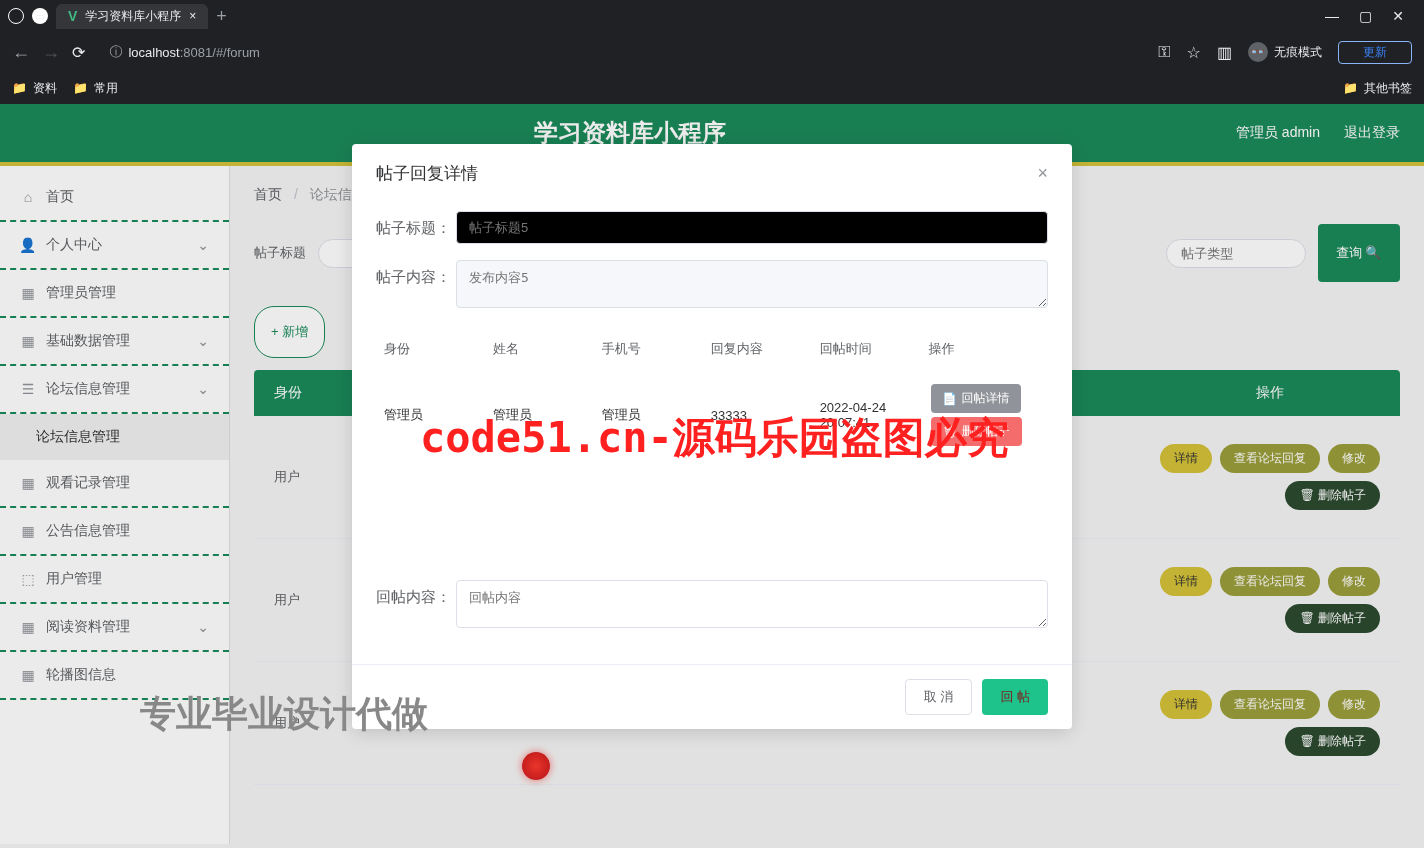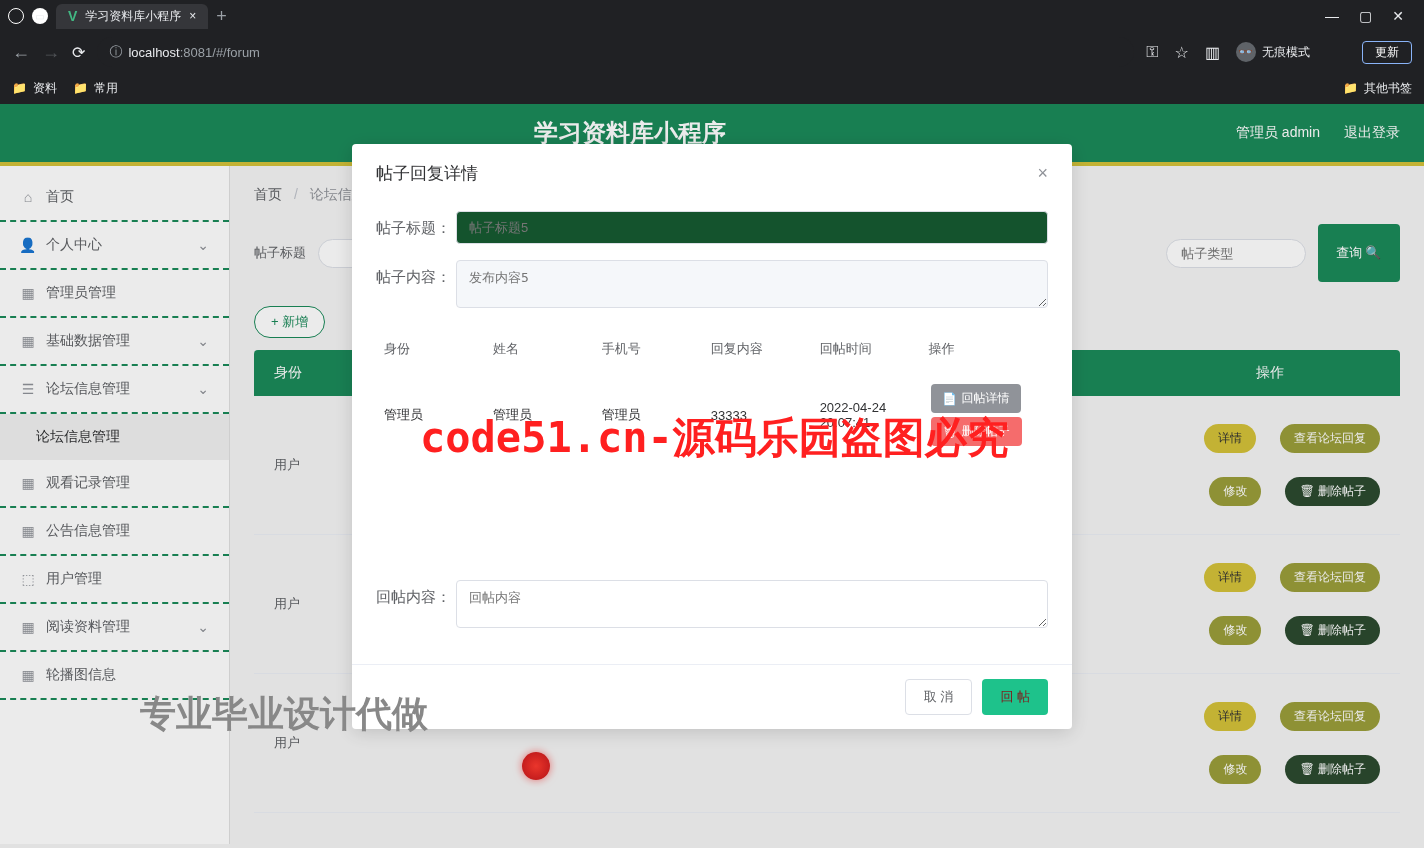--- a/index.html
+++ b/index.html
@@ -21,21 +21,21 @@
 .nav-arrow { color: #9aa0a6; font-size: 18px; cursor: pointer; }
 .nav-arrow.disabled { opacity: 0.4; }
 .reload { color: #e8eaed; font-size: 16px; cursor: pointer; }
 .url-bar { flex: 1; display: flex; align-items: center; background: #202124; border-radius: 20px; padding: 0 12px; height: 30px; color: #9aa0a6; font-size: 13px; }
 .url-info { margin-right: 6px; }
 .url-host { color: #e8eaed; }
 .url-path { color: #9aa0a6; }
 .nav-right { display: flex; align-items: center; gap: 16px; color: #e8eaed; }
 .incognito { display: flex; align-items: center; gap: 6px; font-size: 12px; }
 .incognito-icon { width: 20px; height: 20px; border-radius: 50%; background: #5f6368; display: flex; align-items: center; justify-content: center; font-size: 12px; }
-.update-btn { color: #ffffff; border: 1px solid #8ab4f8; padding: 2px 12px; border-radius: 4px; font-size: 12px; cursor: pointer; margin-left: 36px; }
+.update-btn { color: #3b82f6; border: 1px solid #8ab4f8; padding: 2px 24px; border-radius: 4px; font-size: 12px; cursor: pointer; }
 
 .bookmark-bar { display: flex; align-items: center; height: 32px; padding: 0 12px; gap: 16px; font-size: 12px; background: #202124; }
 .bookmark-item { display: flex; align-items: center; gap: 6px; cursor: pointer; }
 .folder-icon { color: #f4b400; }
 .bookmark-right { margin-left: auto; }
 
 
 .app-header { background: #1b8a5a; color: #fff; height: 62px; display: flex; align-items: center; padding: 0 24px; border-bottom: 4px solid #d4c239; }
 .app-title { flex: 1; text-align: center; font-size: 24px; font-weight: bold; }
 .header-right { display: flex; gap: 24px; font-size: 14px; }
@@ -50,45 +50,45 @@
 
 .main { flex: 1; padding: 20px 24px; overflow: hidden; position: relative; }
 .breadcrumb { font-size: 14px; color: #606266; margin-bottom: 20px; }
 .breadcrumb .sep { margin: 0 8px; color: #c0c4cc; }
 .breadcrumb .current { color: #909399; }
 
 .filter-row { display: flex; align-items: center; gap: 12px; margin-bottom: 16px; flex-wrap: wrap; }
 .filter-label { font-size: 13px; color: #606266; }
 .filter-input { border: 1px solid #dcdfe6; border-radius: 20px; padding: 6px 14px; font-size: 13px; width: 140px; }
 .search-btn { background: #1b8a5a; color: #fff; border: none; border-radius: 4px; padding: 20px 18px; font-size: 13px; cursor: pointer; }
-.add-btn { border: 1px solid #1b8a5a; color: #1b8a5a; background: #fff; border-radius: 20px; padding: 6px 16px; font-size: 13px; cursor: pointer; margin-top: 8px; }
+.add-btn { border: 1px solid #1b8a5a; color: #1b8a5a; background: #fff; border-radius: 20px; padding: 16px 16px; font-size: 13px; cursor: pointer; margin-top: 8px; }
 
 .table-header { background: #1b8a5a; color: #fff; display: flex; padding: 14px 20px; font-size: 14px; border-radius: 4px 4px 0 0; margin-top: 12px; }
 .th-identity { width: 100px; }
 .th-ops { margin-left: auto; width: 220px; text-align: center; }
 
 .row { display: flex; align-items: center; padding: 28px 20px; font-size: 13px; color: #606266; border-bottom: 1px solid #ebeef5; }
 .row .identity { width: 100px; }
-.row .ops { margin-left: auto; display: flex; gap: 24px; flex-wrap: wrap; width: 240px; justify-content: flex-end; }
+.row .ops { margin-left: auto; display: flex; gap: 8px; flex-wrap: wrap; width: 240px; justify-content: flex-end; }
 .pill { border-radius: 18px; padding: 6px 14px; font-size: 12px; cursor: pointer; border: none; }
 .pill.yellow { background: #d4c239; color: #333; }
 .pill.olive { background: #9b9e3a; color: #fff; }
 .pill.dark { background: #2c4a2f; color: #fff; }
 
 
 .overlay { position: fixed; inset: 104px 0 0 0; background: rgba(0,0,0,0.08); display: flex; align-items: flex-start; justify-content: center; padding-top: 40px; }
 .modal { background: #fff; width: 720px; border-radius: 4px; box-shadow: 0 4px 20px rgba(0,0,0,0.15); display: flex; flex-direction: column; }
 .modal-head { display: flex; align-items: center; padding: 18px 24px; }
 .modal-title { font-size: 17px; color: #303133; }
 .modal-close { margin-left: auto; color: #909399; font-size: 18px; cursor: pointer; }
 .modal-body { padding: 8px 24px 16px; }
 .form-row { display: flex; align-items: flex-start; margin-bottom: 16px; }
 .form-label { width: 80px; font-size: 15px; color: #606266; padding-top: 8px; }
 .form-control { flex: 1; }
-.form-input { width: 100%; border: 1px solid #dcdfe6; border-radius: 4px; padding: 8px 12px; font-size: 13px; background: #14532d; color: #c0c4cc; }
+.form-input { width: 100%; border: 1px solid #dcdfe6; border-radius: 4px; padding: 8px 12px; font-size: 13px; background: #000000; color: #c0c4cc; }
 .form-textarea { width: 100%; border: 1px solid #dcdfe6; border-radius: 4px; padding: 8px 12px; font-size: 13px; background: #f5f7fa; color: #c0c4cc; resize: both; min-height: 44px; }
 .form-textarea.white { background: #fff; }
 
 .inner-table { margin: 12px 0 120px; }
 .inner-th { display: flex; font-size: 13px; color: #606266; padding: 8px 0; }
 .inner-th > div, .inner-tr > div { flex: 1; padding: 4px 8px; }
 .inner-th .ops-col, .inner-tr .ops-col { flex: 1.2; }
 .inner-tr { display: flex; font-size: 13px; color: #303133; align-items: center; padding: 8px 0; }
 .mini-btn { border-radius: 4px; padding: 6px 12px; font-size: 12px; border: none; cursor: pointer; margin: 2px; display: inline-flex; align-items: center; gap: 4px; }
 .mini-btn.gray { background: #909399; color: #fff; }

